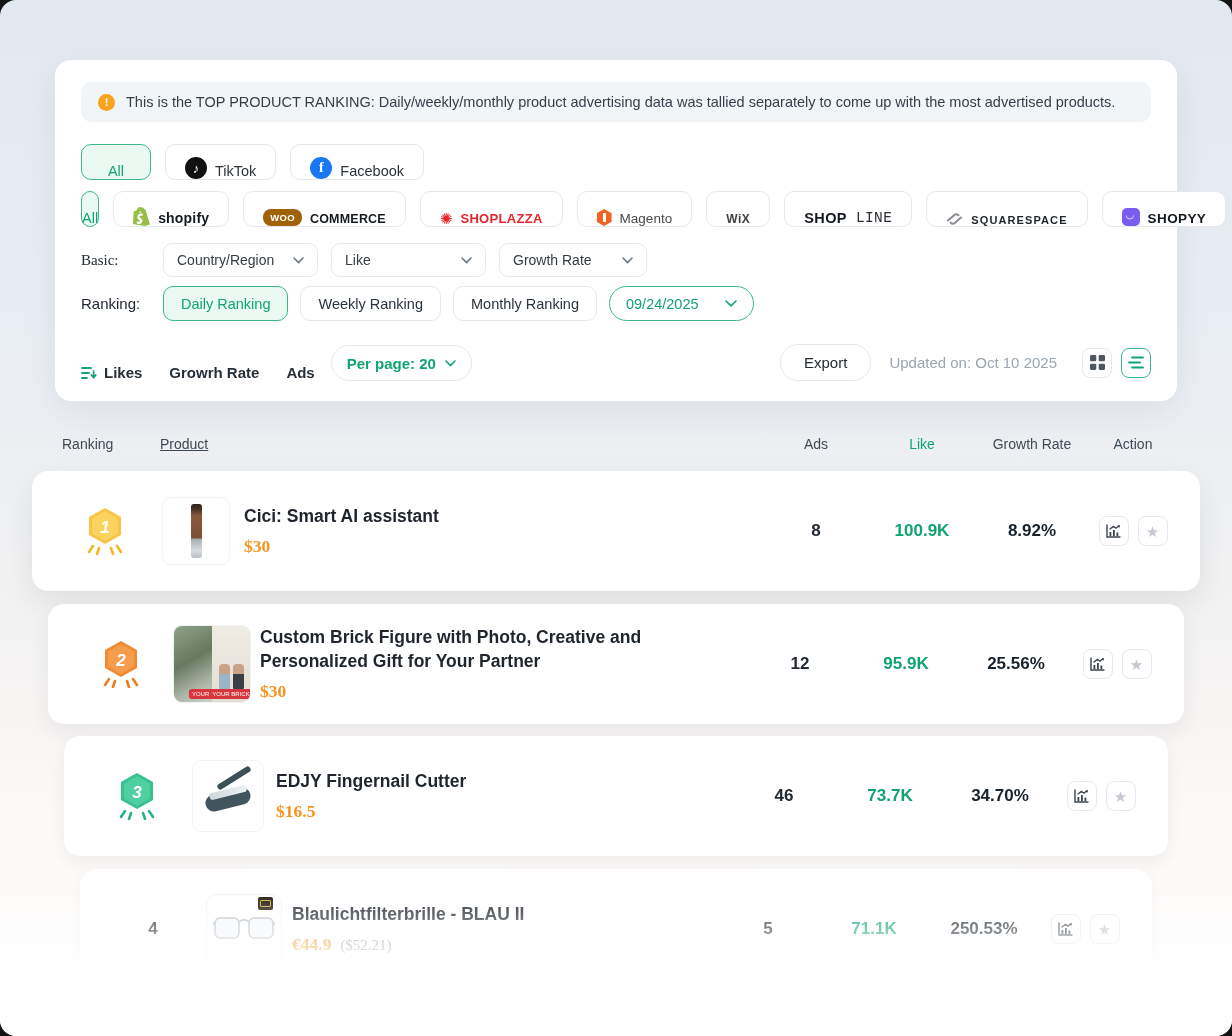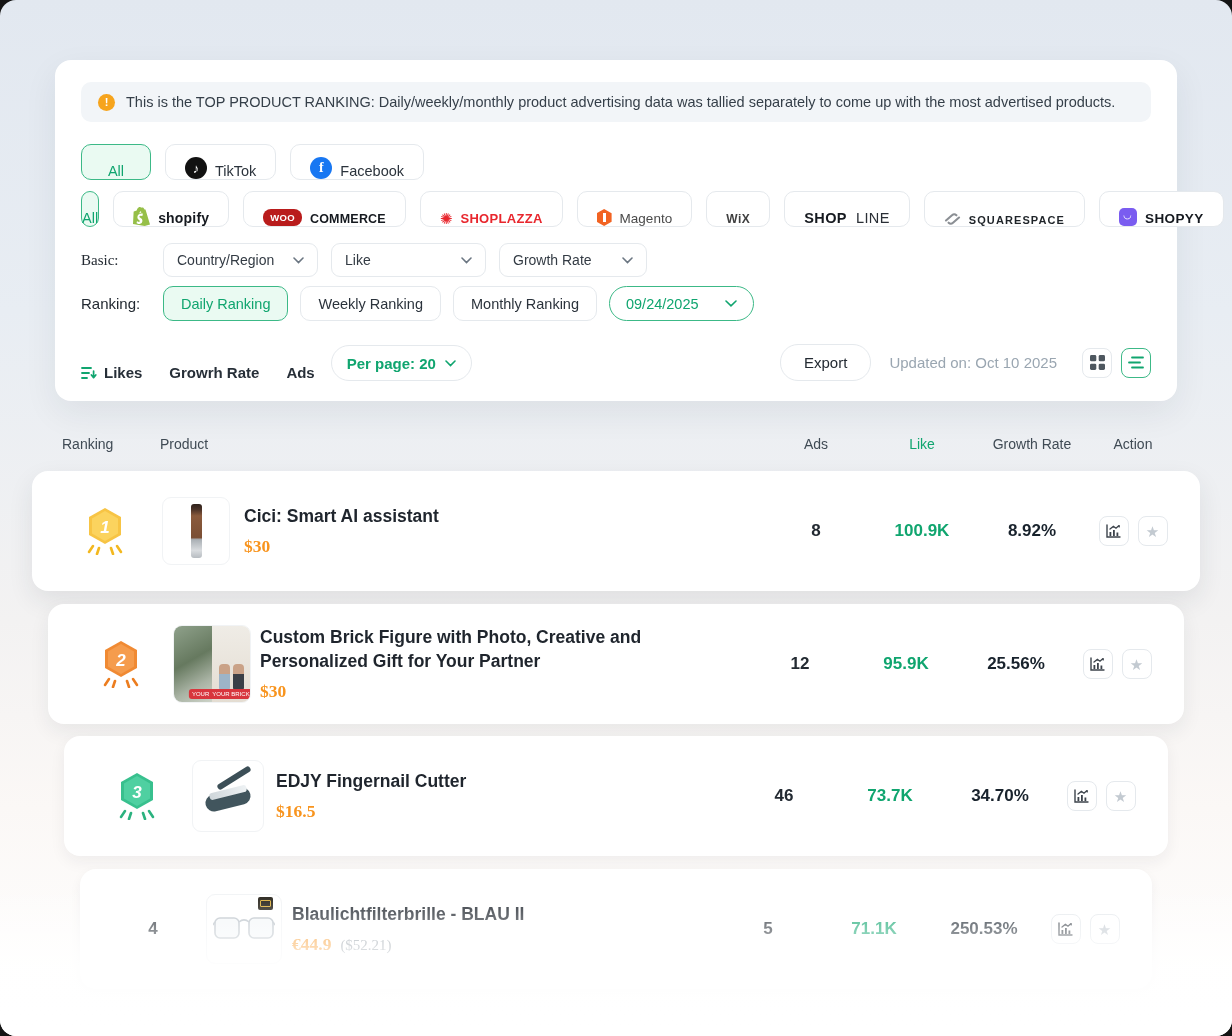--- a/index.html
+++ b/index.html
@@ -47,30 +47,30 @@
     padding:0 19px;font-size:14.5px;color:#2b333c;cursor:pointer;white-space:nowrap;
   }
   .pill.all{width:70px;padding:0;}
   .pill.active{border-color:var(--accent-border);background:var(--accent-soft);color:var(--accent);}
   .net-icon{width:22px;height:22px;border-radius:50%;display:flex;align-items:center;justify-content:center;flex:none;}
   .net-icon.tiktok{background:#111;color:#fff;font-size:13px;}
   .net-icon.facebook{background:#1877f2;color:#fff;font-weight:800;font-size:14px;font-family:"Liberation Serif",serif;}
   
   .logo-text{font-weight:800;color:#15191f;font-size:14px;letter-spacing:.2px;}
   .shopify-bag{flex:none;}
-  .woo-badge{background:#b91c1c;color:#fff;font-weight:800;font-size:9.5px;padding:3px 7px;border-radius:8px;letter-spacing:.3px;}
+  .woo-badge{background:#a16207;color:#fff;font-weight:800;font-size:9.5px;padding:3px 7px;border-radius:8px;letter-spacing:.3px;}
   .woo-rest{font-weight:800;font-size:12.5px;color:#15191f;letter-spacing:.2px;}
   .shoplazza-mark{color:#e8262d;font-size:15px;line-height:1;}
   .shoplazza-text{color:#e8262d;font-weight:800;font-size:13px;letter-spacing:.3px;}
   .magento-mark{width:15px;height:17px;background:#f26322;clip-path:polygon(50% 0,100% 25%,100% 75%,50% 100%,0 75%,0 25%);position:relative;flex:none;}
   .magento-mark::after{content:"";position:absolute;left:6px;top:4px;width:3px;height:9px;background:#fff;}
   .magento-text{font-size:13.5px;color:#4a4a4a;}
   .wix-text{font-weight:700;font-size:12px;color:#404040;letter-spacing:.5px;}
   .shopline-bold{font-weight:800;font-size:14.5px;color:#15191f;letter-spacing:.4px;}
-  .shopline-light{font-weight:300;font-size:14.5px;color:#2a2f36;letter-spacing:.4px;margin-left:1px;}
+  .shopline-light{font-weight:300;font-size:14.5px;color:#2a2f36;letter-spacing:.4px;margin-left:1px;font-family:Liberation Mono, monospace;}
   .sq-mark{color:#8b8f94;flex:none;}
   .sq-text{font-size:11px;font-weight:700;color:#1f2429;letter-spacing:1.1px;}
   .shopyy-bag{width:18px;height:18px;border-radius:5px;background:#7a5cf0;position:relative;flex:none;}
   .shopyy-bag::after{content:"◡";position:absolute;left:4px;top:1px;color:#fff;font-size:10px;}
   .shopyy-text{font-weight:800;font-size:13.5px;color:#15191f;letter-spacing:.4px;}
   
   .select-row{display:flex;align-items:center;margin-bottom:9px;}
   .select-row .row-label{width:82px;font-size:15px;color:#232a32;font-family:Liberation Serif, serif;}
   .select{
     width:155px;height:34px;border:1px solid var(--border);border-radius:9px;background:#fff;
@@ -111,21 +111,21 @@
   .view-btn.active{border-color:var(--accent-border);}
   
   .grid{
     display:grid;grid-template-columns:86px 96px 1fr 120px 92px 128px 74px;
     align-items:center;
   }
   .thead{margin:26px 32px 0;padding:0 30px;height:34px;}
   .th{font-size:14px;color:var(--ink-soft);}
   .th.c{text-align:center;}
   .th.like{color:var(--accent);}
-  .th.product{padding-left:12px;}
+  .th.product{padding-left:12px;text-decoration:underline;}
   .row-card{
     background:#fff;border-radius:var(--card-radius);height:120px;padding:0 30px;cursor:pointer;
   }
   .row-1{margin:10px 32px 0;box-shadow:0 10px 26px rgba(30,41,59,.09);}
   .row-2{margin:13px 48px 0;box-shadow:0 8px 20px rgba(30,41,59,.07);}
   .row-3{margin:12px 64px 0;box-shadow:0 6px 16px rgba(30,41,59,.06);}
   .row-4{margin:13px 80px 0;box-shadow:0 4px 12px rgba(30,41,59,.05);}
   .rank-cell{display:flex;align-items:center;justify-content:center;}
   .rank-num{font-size:17px;font-weight:600;color:#232a32;}
   .img-cell{display:flex;align-items:center;justify-content:center;}

